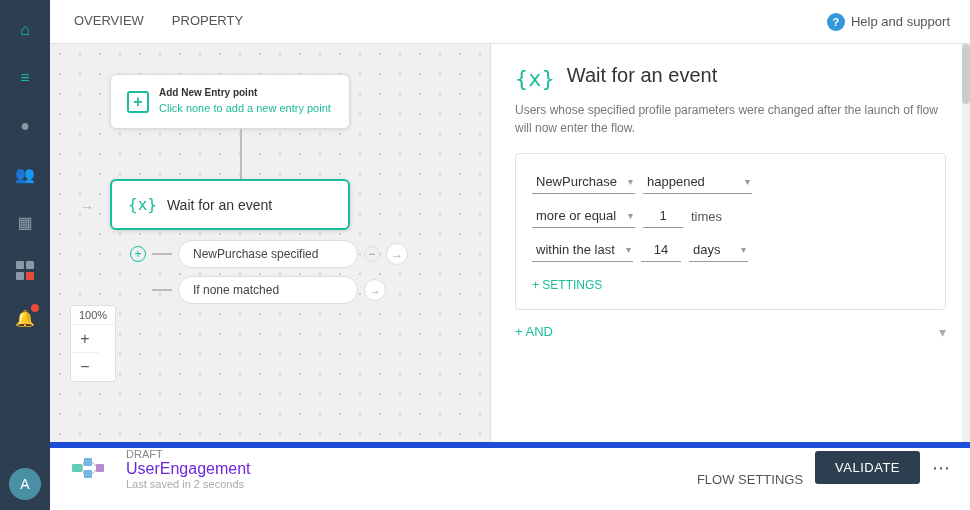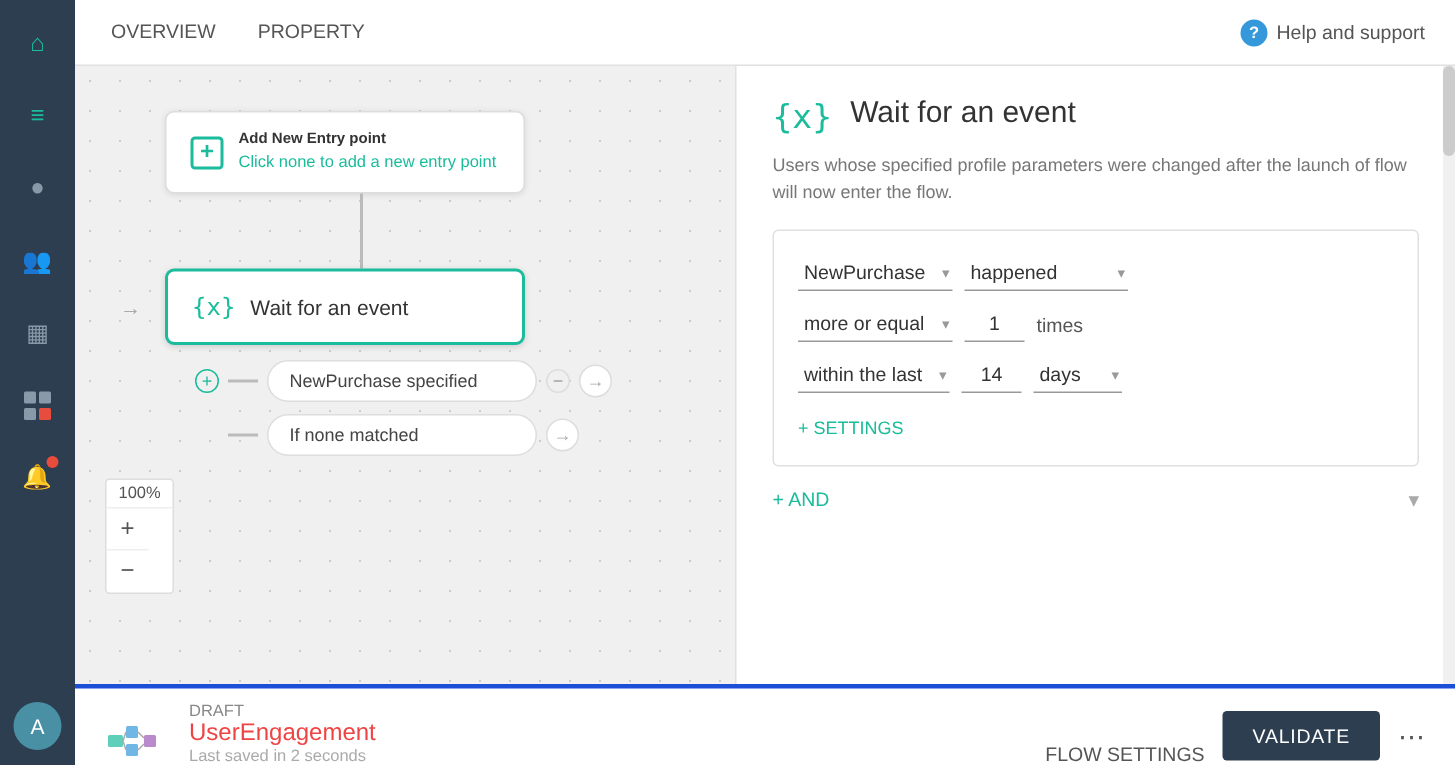--- a/index.html
+++ b/index.html
@@ -417,41 +417,41 @@
     .close-btn {
       color: #1abc9c;
       font-size: 13px;
       cursor: pointer;
       font-weight: 500;
       letter-spacing: 0.5px;
     }
 
     
     .bottom-bar {
-      height: 54px;
-      background: #fff;
-      border-top: 3px solid #1d4ed8;
-      display: flex;
-      align-items: flex-end;
+      height: 68px;
+      background: #fff;
+      border-top: 6px solid #1d4ed8;
+      display: flex;
+      align-items: flex-start;
       padding: 0 20px;
       gap: 20px;
     }
     .flow-info {
       display: flex;
       flex-direction: column;
     }
     .draft-badge {
       font-size: 11px;
       color: #888;
       text-transform: uppercase;
     }
     .flow-name {
       font-size: 16px;
       font-weight: 500;
-      color: #ef4444;
+      color: #6d28d9;
     }
     .last-saved {
       font-size: 11px;
       color: #aaa;
     }
     .flow-icon {
       width: 36px; height: 36px;
       position: relative;
     }
 

